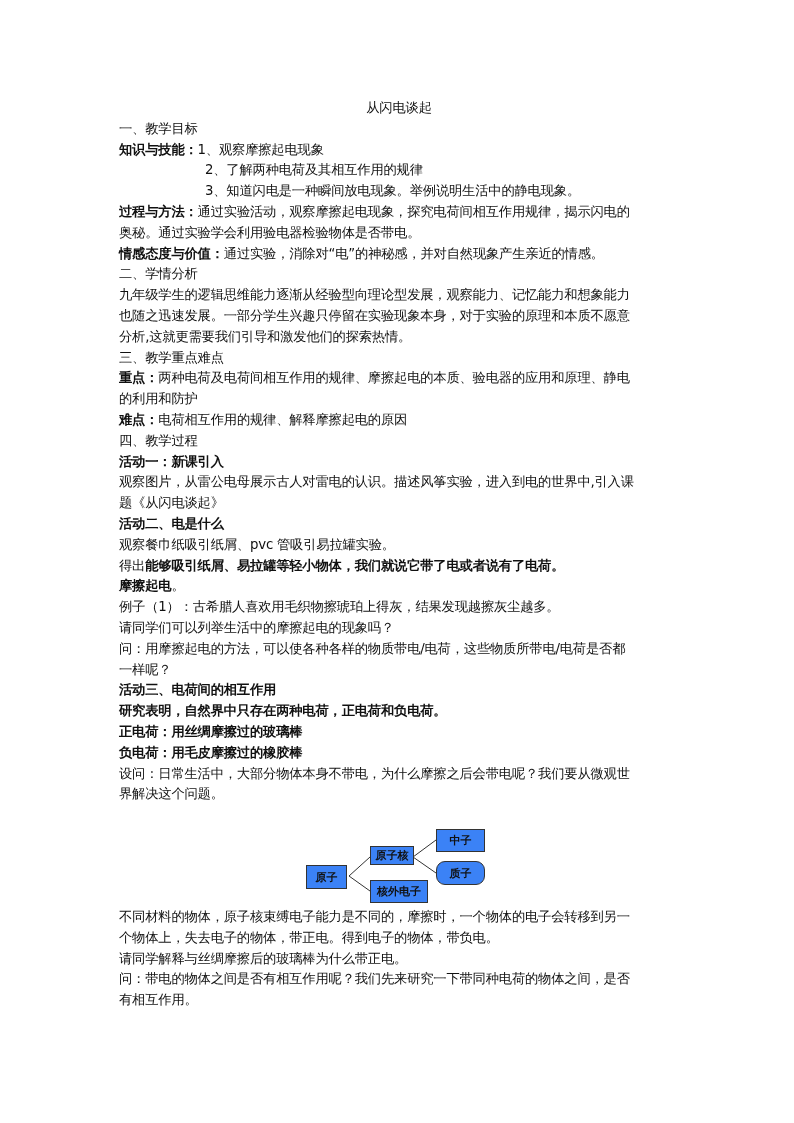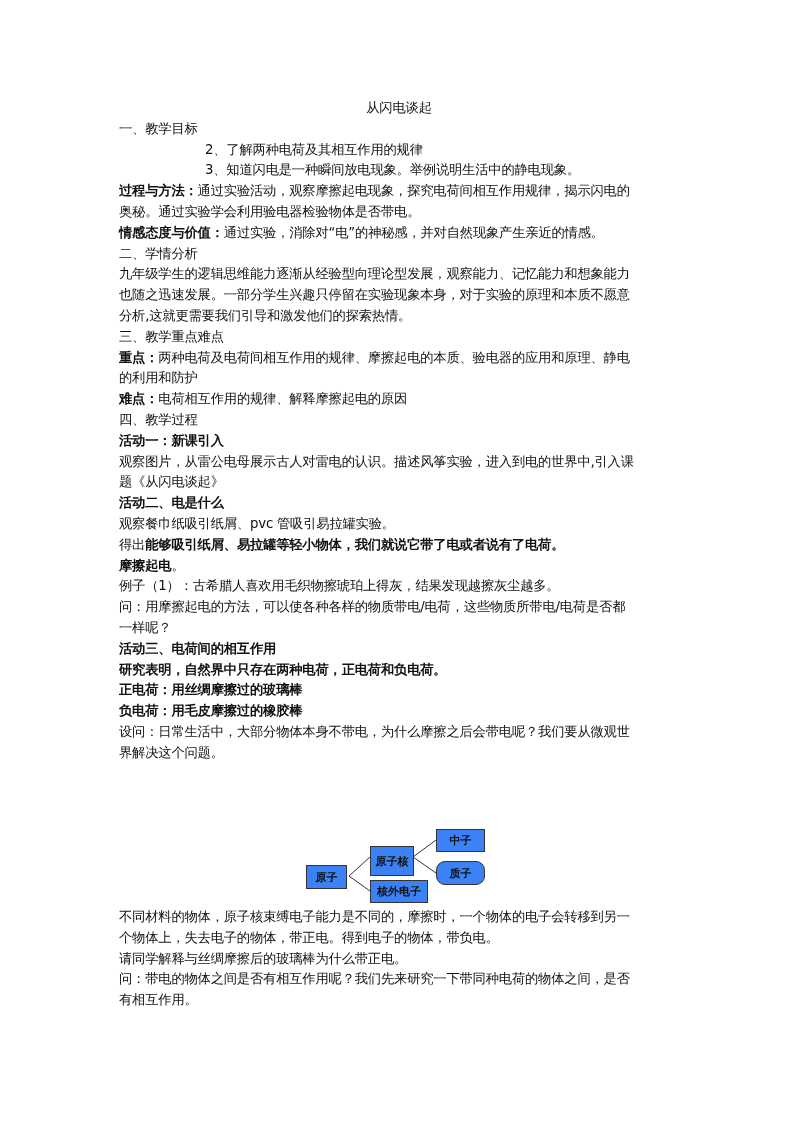--- a/index.html
+++ b/index.html
@@ -23,20 +23,21 @@
     justify-content: center; box-sizing: border-box; pointer-events: auto;
   }
   .after { position: absolute; left: 119px; top: 907px; width: 560px; }
 </style>
 </head>
 <body>
 
 <div class="page">
   <div class="line title">从闪电谈起</div>
   <div class="line">一、教学目标</div>
+  <div class="line"><span class="b">知识与技能：</span><span>1、观察摩擦起电现象</span></div>
   <div class="line indent">2、了解两种电荷及其相互作用的规律</div>
   <div class="line indent">3、知道闪电是一种瞬间放电现象。举例说明生活中的静电现象。</div>
   <div class="line"><span class="b">过程与方法：</span><span>通过实验活动，观察摩擦起电现象，探究电荷间相互作用规律，揭示闪电的</span></div>
   <div class="line">奥秘。通过实验学会利用验电器检验物体是否带电。</div>
   <div class="line"><span class="b">情感态度与价值：</span><span>通过实验，消除对“电”的神秘感，并对自然现象产生亲近的情感。</span></div>
 
   <div class="line">二、学情分析</div>
   <div class="line">九年级学生的逻辑思维能力逐渐从经验型向理论型发展，观察能力、记忆能力和想象能力</div>
   <div class="line">也随之迅速发展。一部分学生兴趣只停留在实验现象本身，对于实验的原理和本质不愿意</div>
   <div class="line">分析,这就更需要我们引导和激发他们的探索热情。</div>
@@ -49,20 +50,21 @@
   <div class="line">四、教学过程</div>
   <div class="line b">活动一：新课引入</div>
   <div class="line">观察图片，从雷公电母展示古人对雷电的认识。描述风筝实验，进入到电的世界中,引入课</div>
   <div class="line">题《从闪电谈起》</div>
 
   <div class="line b">活动二、电是什么</div>
   <div class="line">观察餐巾纸吸引纸屑、pvc 管吸引易拉罐实验。</div>
   <div class="line"><span>得出</span><span class="b">能够吸引纸屑、易拉罐等轻小物体，我们就说它带了电或者说有了电荷。</span></div>
   <div class="line"><span class="b">摩擦起电</span><span>。</span></div>
   <div class="line">例子（1）：古希腊人喜欢用毛织物擦琥珀上得灰，结果发现越擦灰尘越多。</div>
+  <div class="line">请同学们可以列举生活中的摩擦起电的现象吗？</div>
   <div class="line">问：用摩擦起电的方法，可以使各种各样的物质带电/电荷，这些物质所带电/电荷是否都</div>
   <div class="line">一样呢？</div>
 
   <div class="line b">活动三、电荷间的相互作用</div>
   <div class="line b">研究表明，自然界中只存在两种电荷，正电荷和负电荷。</div>
   <div class="line b">正电荷：用丝绸摩擦过的玻璃棒</div>
   <div class="line b">负电荷：用毛皮摩擦过的橡胶棒</div>
   <div class="line">设问：日常生活中，大部分物体本身不带电，为什么摩擦之后会带电呢？我们要从微观世</div>
   <div class="line">界解决这个问题。</div>
 </div>
@@ -70,21 +72,21 @@
 <div class="diagram">
   <svg width="794" height="1123" style="position:absolute;left:0;top:0">
     <g stroke="#333" stroke-width="1" fill="none">
       <line x1="349" y1="876" x2="370" y2="857"></line>
       <line x1="349" y1="876" x2="370" y2="891"></line>
       <line x1="413" y1="857" x2="436" y2="840"></line>
       <line x1="413" y1="857" x2="436" y2="873"></line>
     </g>
   </svg>
   <div class="box" style="left:306px;top:865px;width:41px;height:24px;">原子</div>
-  <div class="box" style="left:370px;top:846px;width:44px;height:30px;">原子核</div>
+  <div class="box" style="left:370px;top:846px;width:44px;height:19px;">原子核</div>
   <div class="box" style="left:370px;top:880px;width:58px;height:23px;">核外电子</div>
   <div class="box" style="left:436px;top:829px;width:49px;height:23px;">中子</div>
   <div class="box" style="left:436px;top:861px;width:49px;height:24px;border-radius:9px;">质子</div>
 </div>
 
 <div class="after">
   <div class="line">不同材料的物体，原子核束缚电子能力是不同的，摩擦时，一个物体的电子会转移到另一</div>
   <div class="line">个物体上，失去电子的物体，带正电。得到电子的物体，带负电。</div>
   <div class="line">请同学解释与丝绸摩擦后的玻璃棒为什么带正电。</div>
   <div class="line">问：带电的物体之间是否有相互作用呢？我们先来研究一下带同种电荷的物体之间，是否</div>

